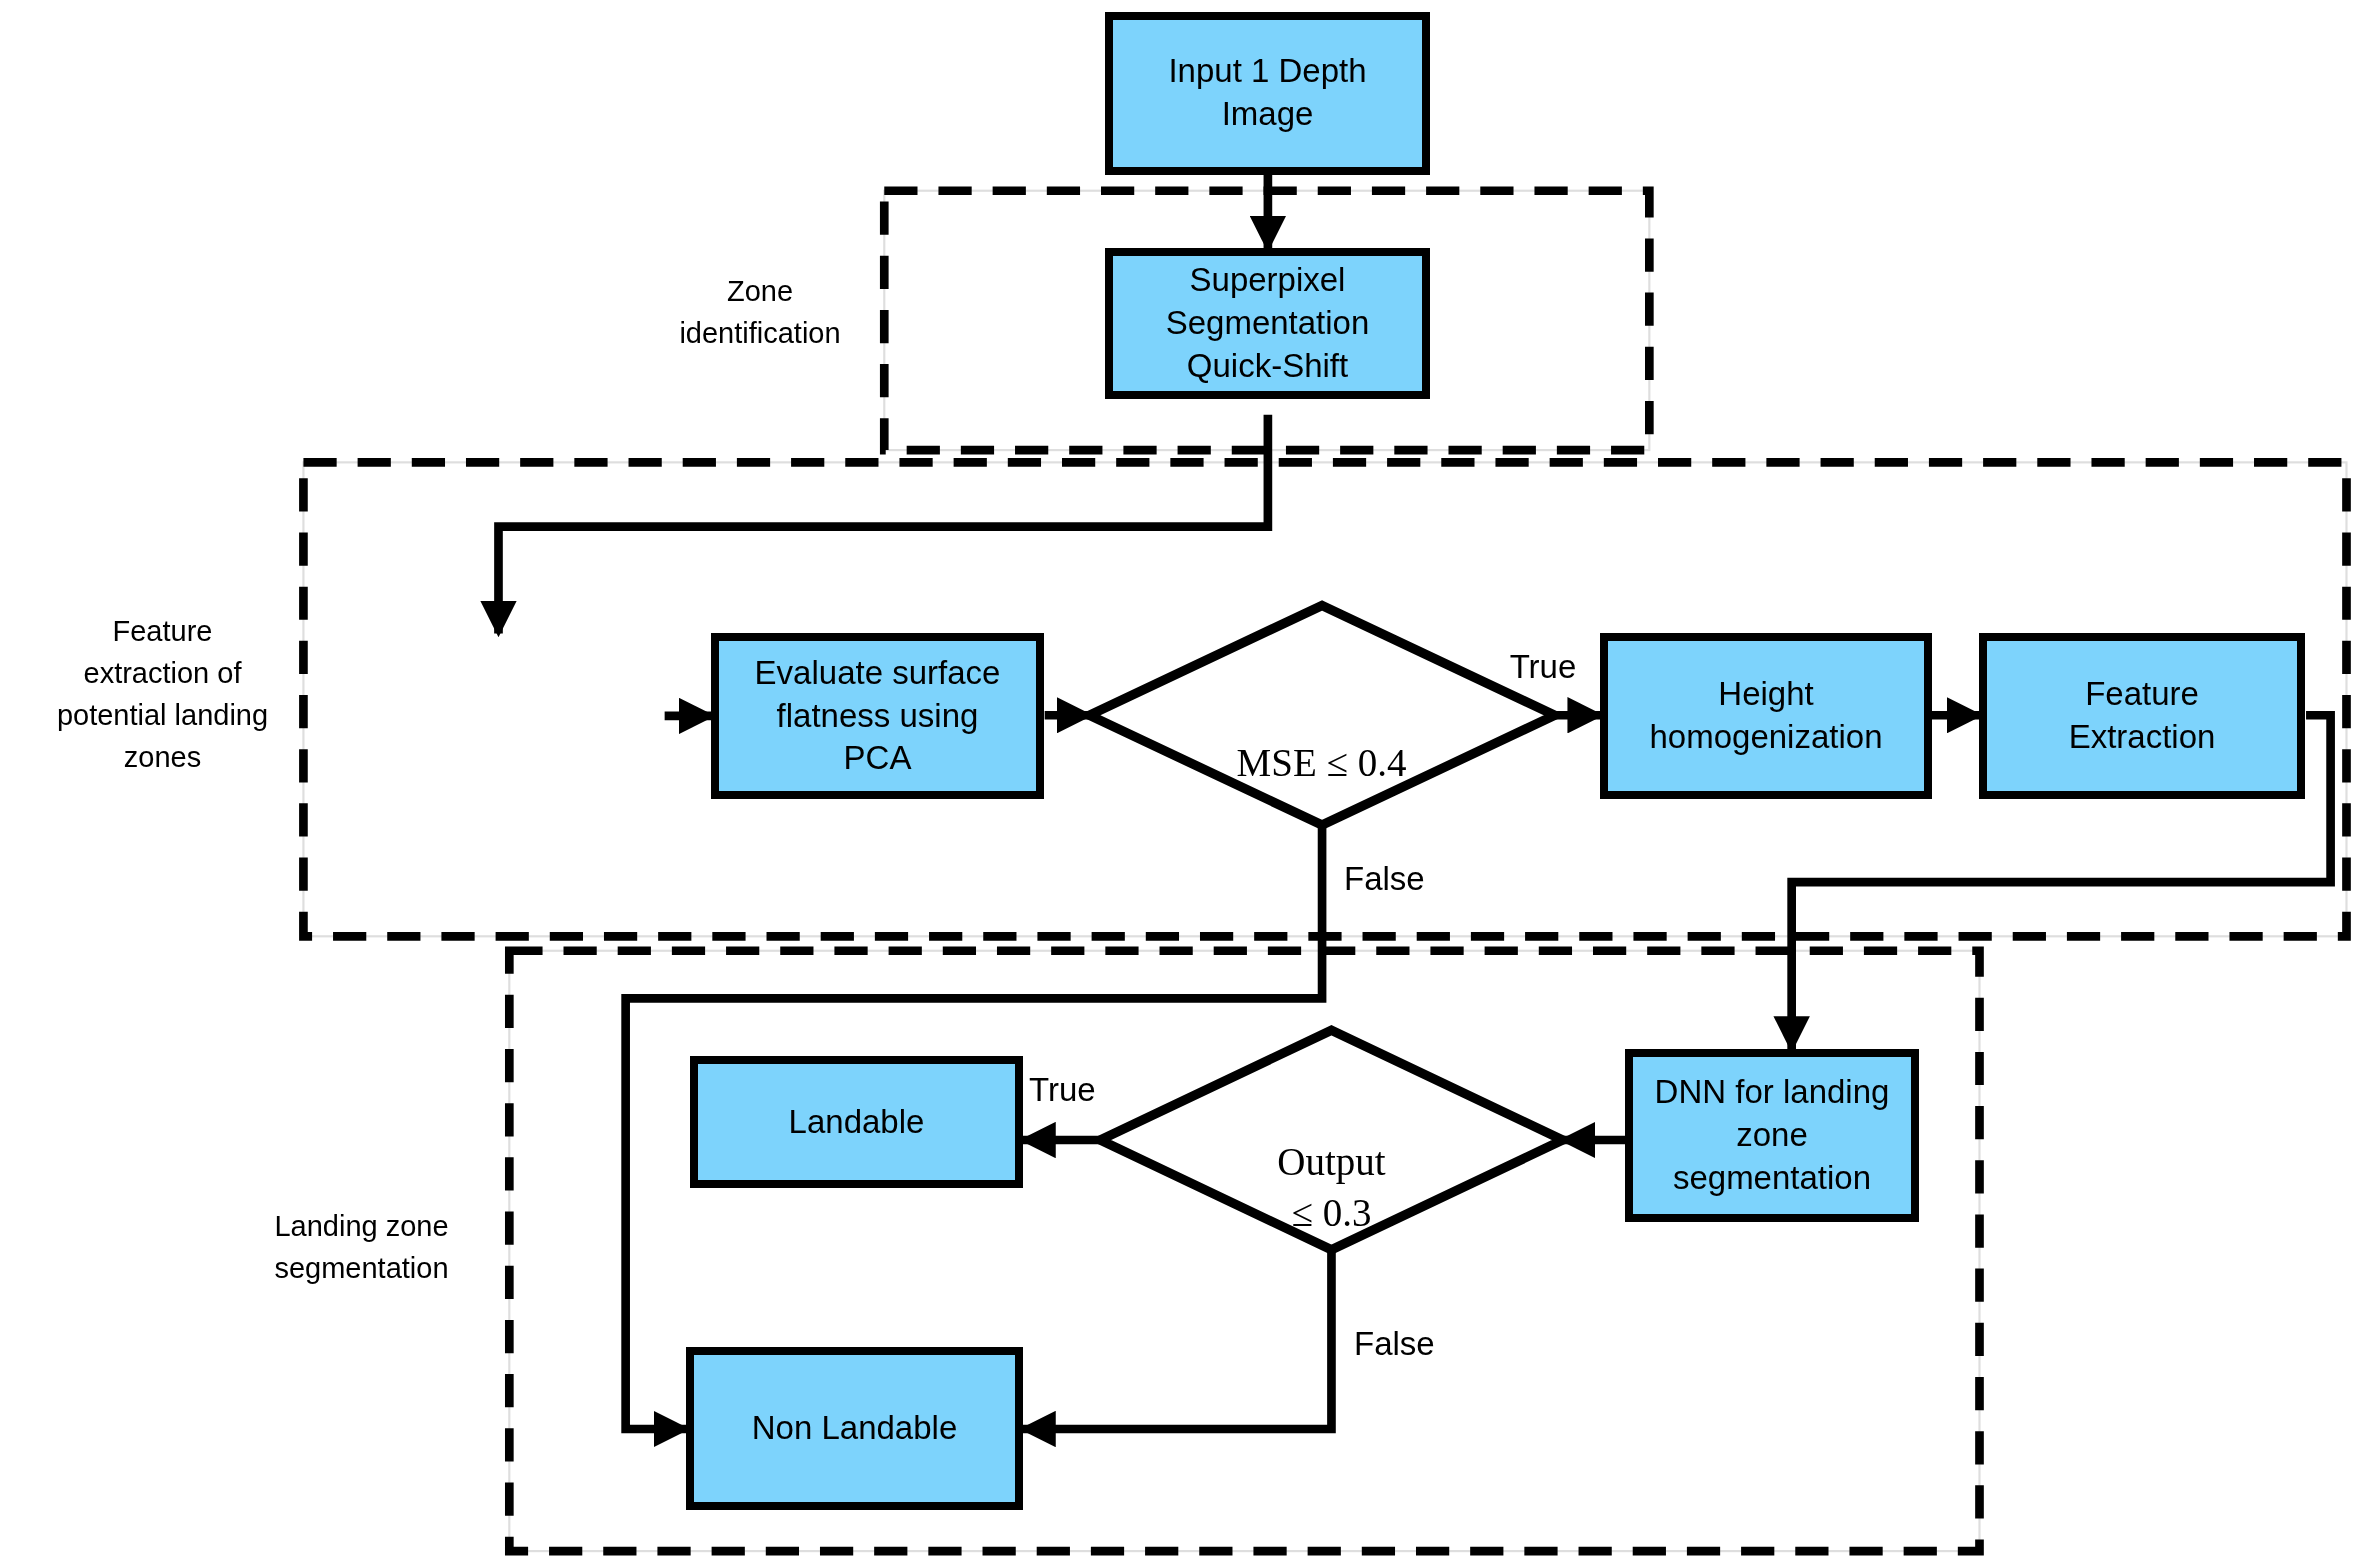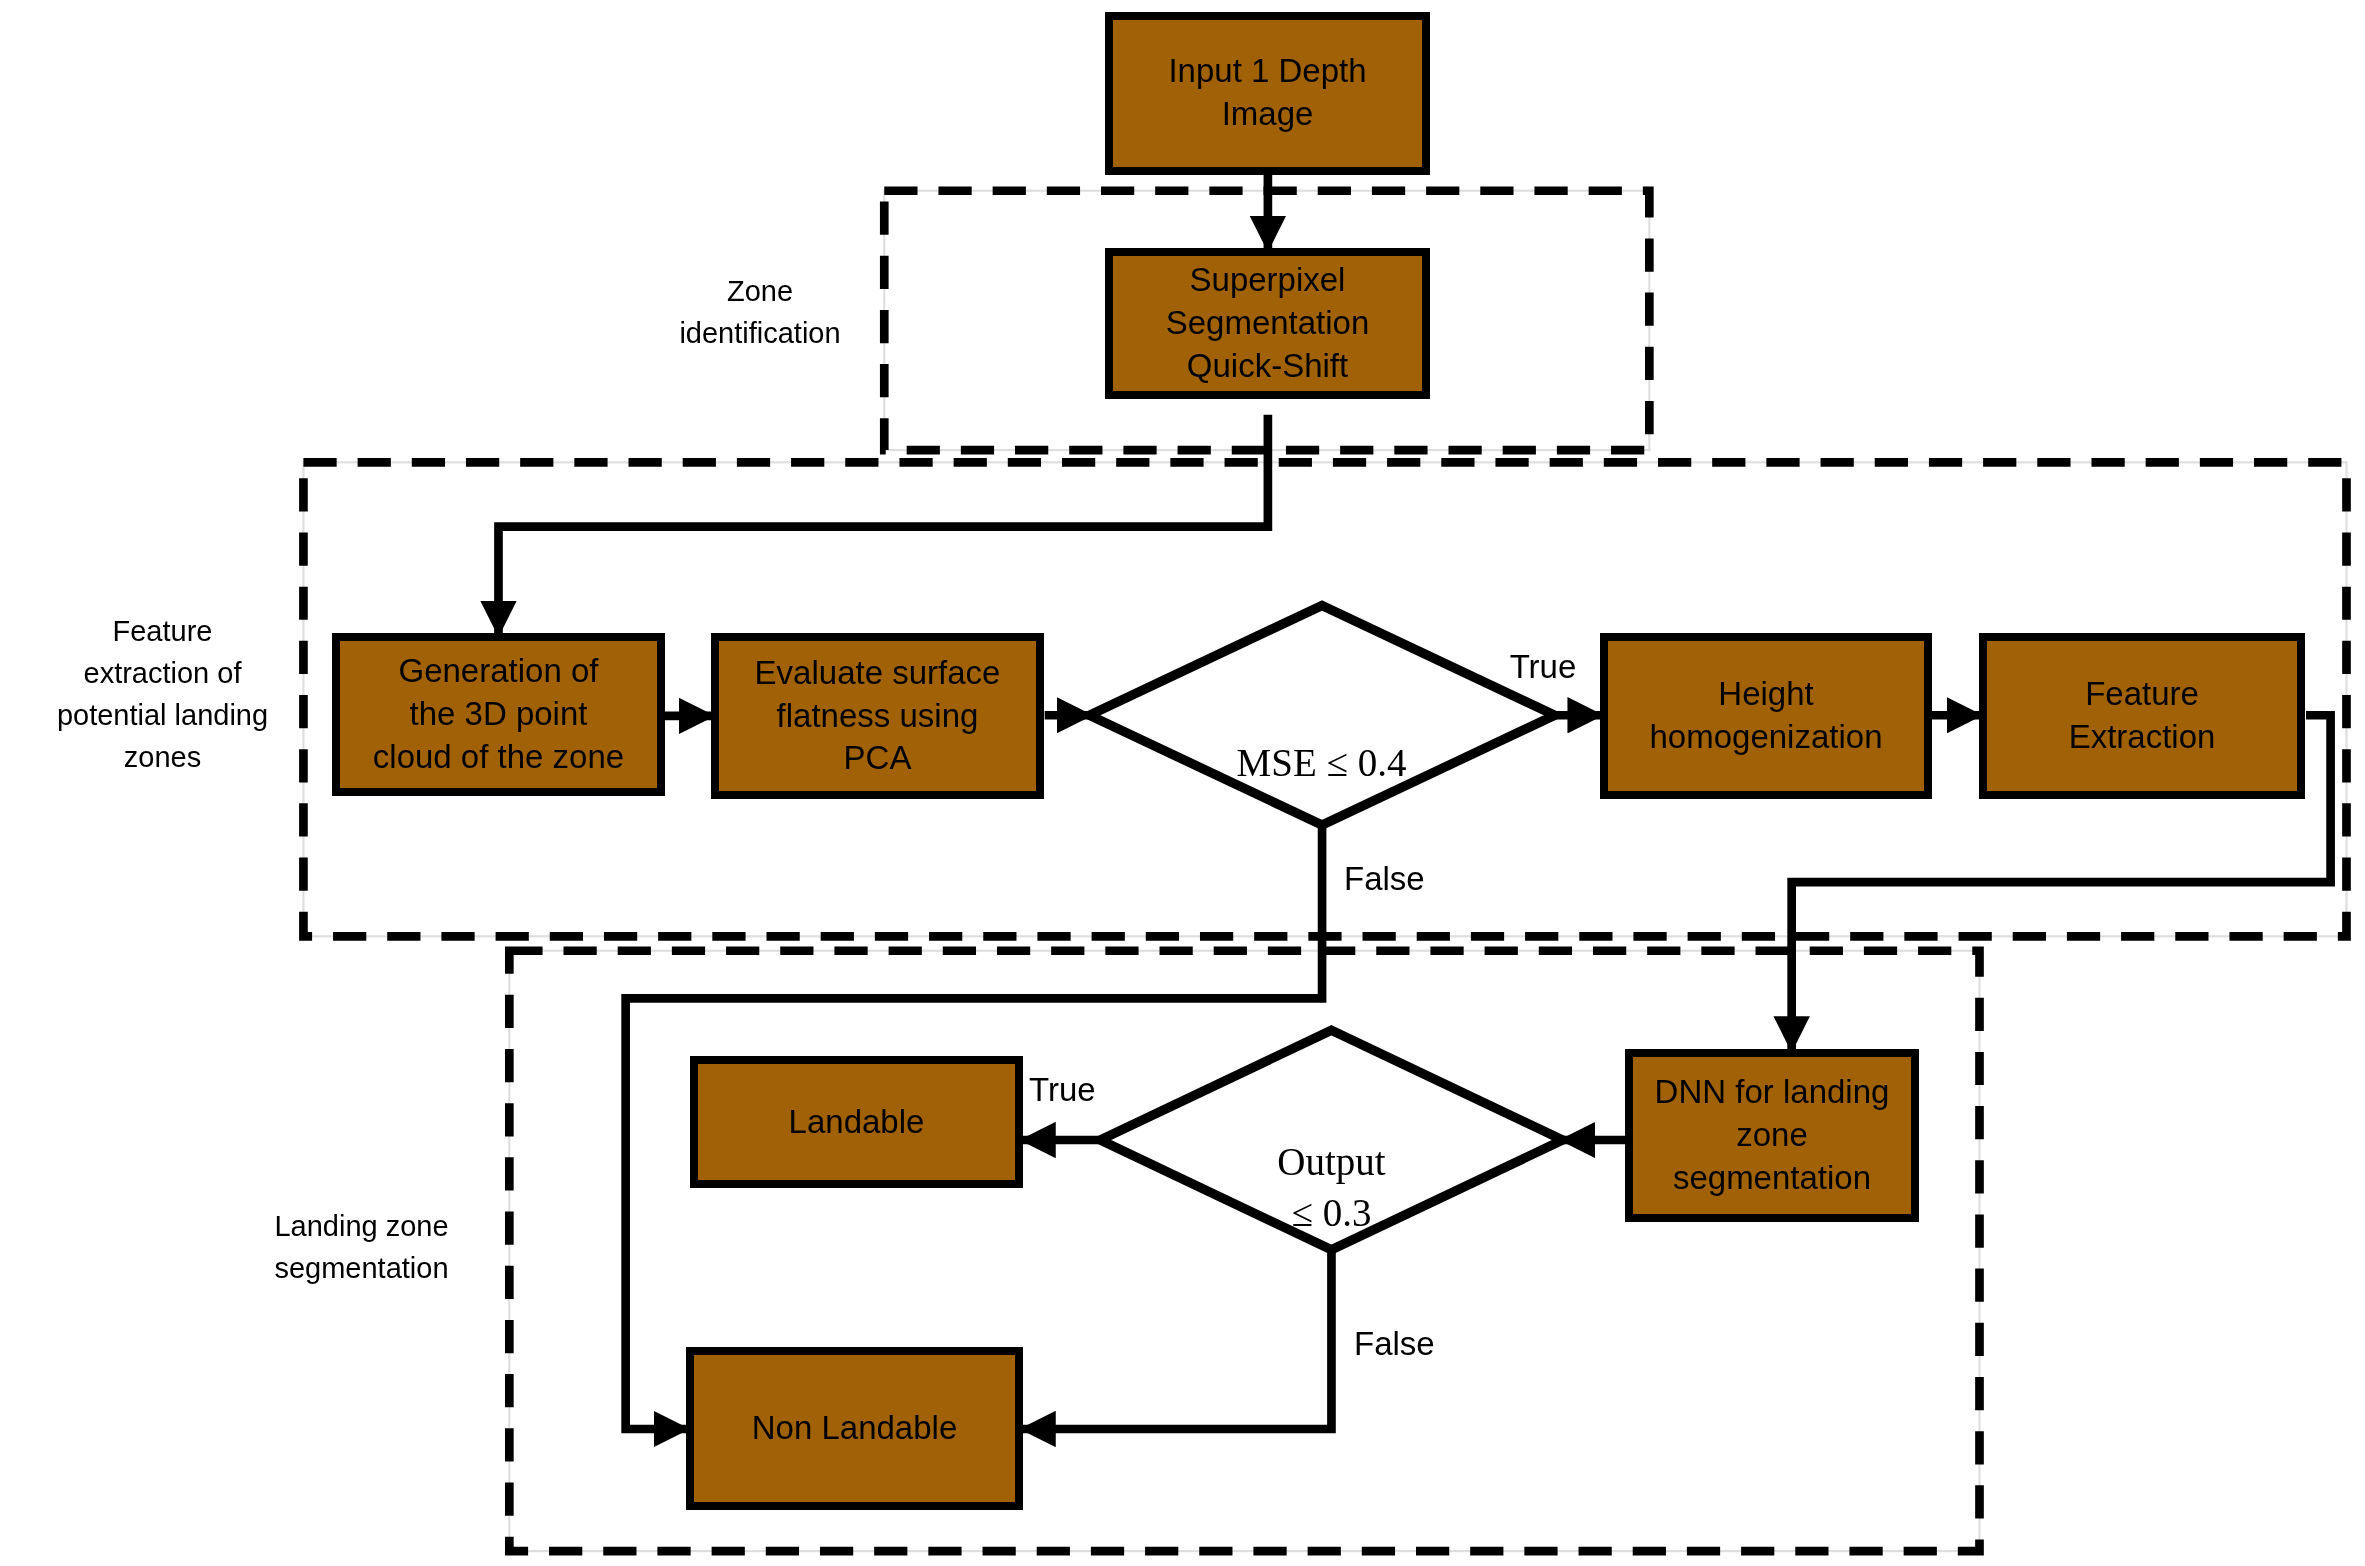--- a/index.html
+++ b/index.html
@@ -14,21 +14,21 @@
   }
   #wires {
     position: absolute;
     left: 0; top: 0;
     width: 2366px;
     height: 1567px;
   }
   .node {
     position: absolute;
     box-sizing: border-box;
-    background: #a16207;
+    background: #7dd3fc;
     border: 8px solid #000000;
     display: flex;
     align-items: center;
     justify-content: center;
     text-align: center;
     white-space: pre-line;
     font-size: 33px;
     line-height: 1.3;
     font-weight: 400;
   }
@@ -102,23 +102,20 @@
     </g>
   </svg>
 
   <div class="node" style="left:1105px; top:11.6px;  width:325px; height:163px;">Input 1 Depth
 Image</div>
 
   <div class="node" style="left:1105px; top:248px; width:325px; height:151px;">Superpixel
 Segmentation
 Quick-Shift</div>
 
-  <div class="node" style="left:332px;  top:633px; width:333px; height:163px;">Generation of
-the 3D point
-cloud of the zone</div>
 
   <div class="node" style="left:1600px; top:633px; width:332px; height:166px;">Height
 homogenization</div>
 
   <div class="node" style="left:711px;  top:633px; width:333px; height:166px;">Evaluate surface
 flatness using
 PCA</div>
 
   <div class="node" style="left:1979px; top:633px; width:326px; height:166px;">Feature
 Extraction</div>

